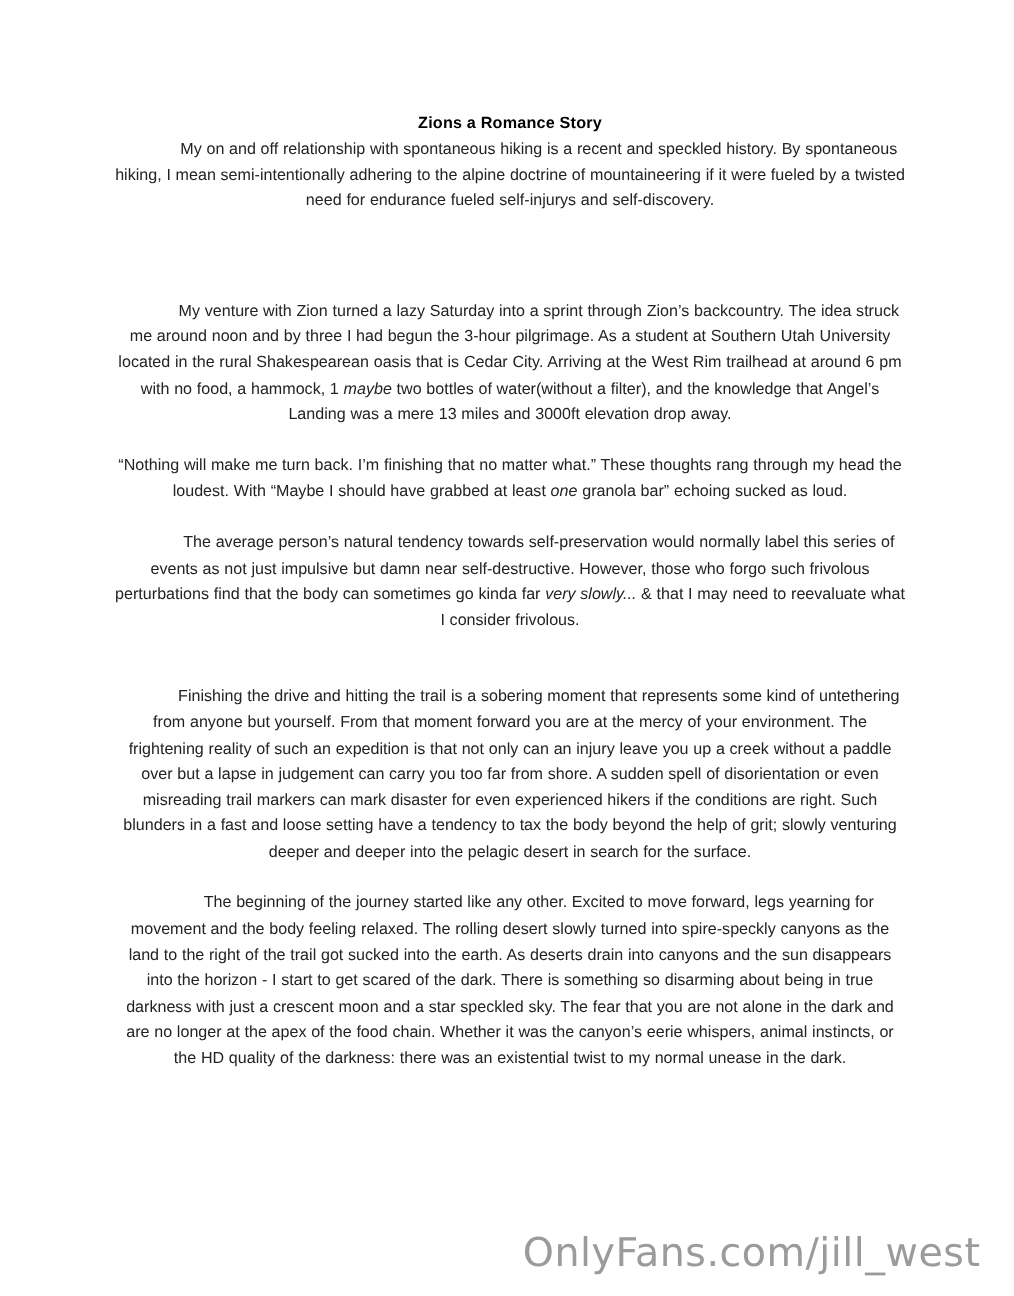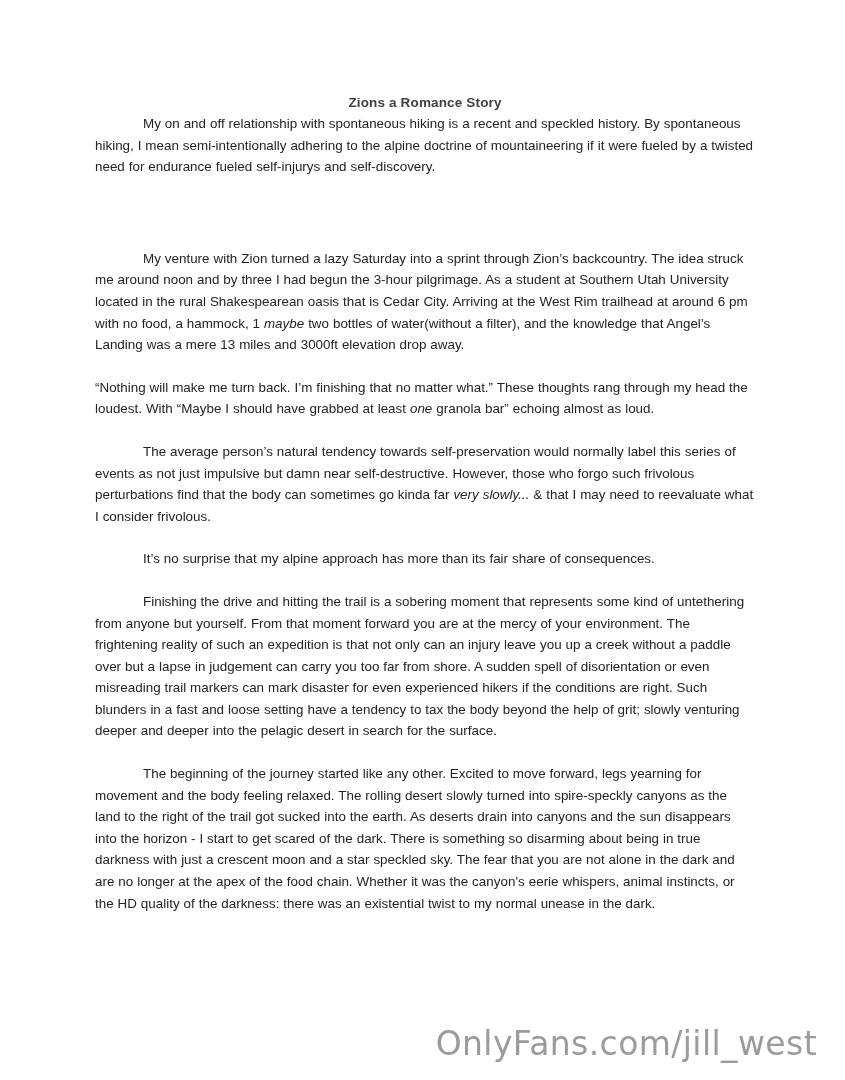--- a/index.html
+++ b/index.html
@@ -28,32 +28,32 @@
   .doc-body {
     position: absolute;
     left: 95px;
     top: 92px;
     width: 660px;
   }
 
   .doc-title {
     font-size: 13.5px;
     font-weight: bold;
-    color: #404040;
+    color: #000000;
     text-align: center;
     line-height: 21px;
     letter-spacing: 0.15px;
     margin: 0 0 0 0;
   }
 
   .para {
     font-size: 13.4px;
     line-height: 21.6px;
     color: #232323;
-    text-align: left;
+    text-align: center;
     margin: 0;
     letter-spacing: 0.01px;
     word-spacing: 0.2px;
   }
 
   .para .indent {
     display: inline-block;
     width: 48px;
   }
 
@@ -85,29 +85,28 @@
     <div class="doc-title">Zions a Romance Story</div>
 
     <p class="para"><span class="indent"></span><span>My on and off relationship with spontaneous hiking is a recent and speckled history. By spontaneous hiking, I mean semi-intentionally adhering to the alpine doctrine of mountaineering if it were fueled by a twisted need for endurance fueled self-injurys and self-discovery.</span></p>
 
     <div class="gap-large"></div>
 
     <p class="para"><span class="indent"></span><span>My venture with Zion turned a lazy Saturday into a sprint through Zion’s backcountry. The idea struck me around noon and by three I had begun the 3-hour pilgrimage. As a student at Southern Utah University located in the rural Shakespearean oasis that is Cedar City. Arriving at the West Rim trailhead at around 6 pm with no food, a hammock, 1 </span><em>maybe</em><span> two bottles of water(without a filter), and the knowledge that Angel’s Landing was a mere 13 miles and 3000ft elevation drop away.</span></p>
 
     <div class="gap-normal"></div>
 
-    <p class="para"><span>“Nothing will make me turn back. I’m finishing that no matter what.” These thoughts rang through my head the loudest. With “Maybe I should have grabbed at least </span><em>one</em><span> granola bar” echoing almost as loud.</span></p>
+    <p class="para"><span>“Nothing will make me turn back. I’m finishing that no matter what.” These thoughts rang through my head the loudest. With “Maybe I should have grabbed at least </span><em>one</em><span> granola bar” echoing sucked as loud.</span></p>
 
     <div class="gap-normal"></div>
 
     <p class="para"><span class="indent"></span><span>The average person’s natural tendency towards self-preservation would normally label this series of events as not just impulsive but damn near self-destructive. However, those who forgo such frivolous perturbations find that the body can sometimes go kinda far </span><em>very slowly...</em><span> &amp; that I may need to reevaluate what I consider frivolous.</span></p>
 
     <div class="gap-normal"></div>
 
-    <p class="para"><span class="indent"></span><span>It’s no surprise that my alpine approach has more than its fair share of consequences.</span></p>
 
     <div class="gap-normal"></div>
 
     <p class="para"><span class="indent"></span><span>Finishing the drive and hitting the trail is a sobering moment that represents some kind of untethering from anyone but yourself. From that moment forward you are at the mercy of your environment. The frightening reality of such an expedition is that not only can an injury leave you up a creek without a paddle over but a lapse in judgement can carry you too far from shore. A sudden spell of disorientation or even misreading trail markers can mark disaster for even experienced hikers if the conditions are right. Such blunders in a fast and loose setting have a tendency to tax the body beyond the help of grit; slowly venturing deeper and deeper into the pelagic desert in search for the surface.</span></p>
 
     <div class="gap-normal"></div>
 
     <p class="para"><span class="indent"></span><span>The beginning of the journey started like any other. Excited to move forward, legs yearning for movement and the body feeling relaxed. The rolling desert slowly turned into spire-speckly canyons as the land to the right of the trail got sucked into the earth. As deserts drain into canyons and the sun disappears into the horizon - I start to get scared of the dark. There is something so disarming about being in true darkness with just a crescent moon and a star speckled sky. The fear that you are not alone in the dark and are no longer at the apex of the food chain. Whether it was the canyon’s eerie whispers, animal instincts, or the HD quality of the darkness: there was an existential twist to my normal unease in the dark.</span></p>
 
   </div>

